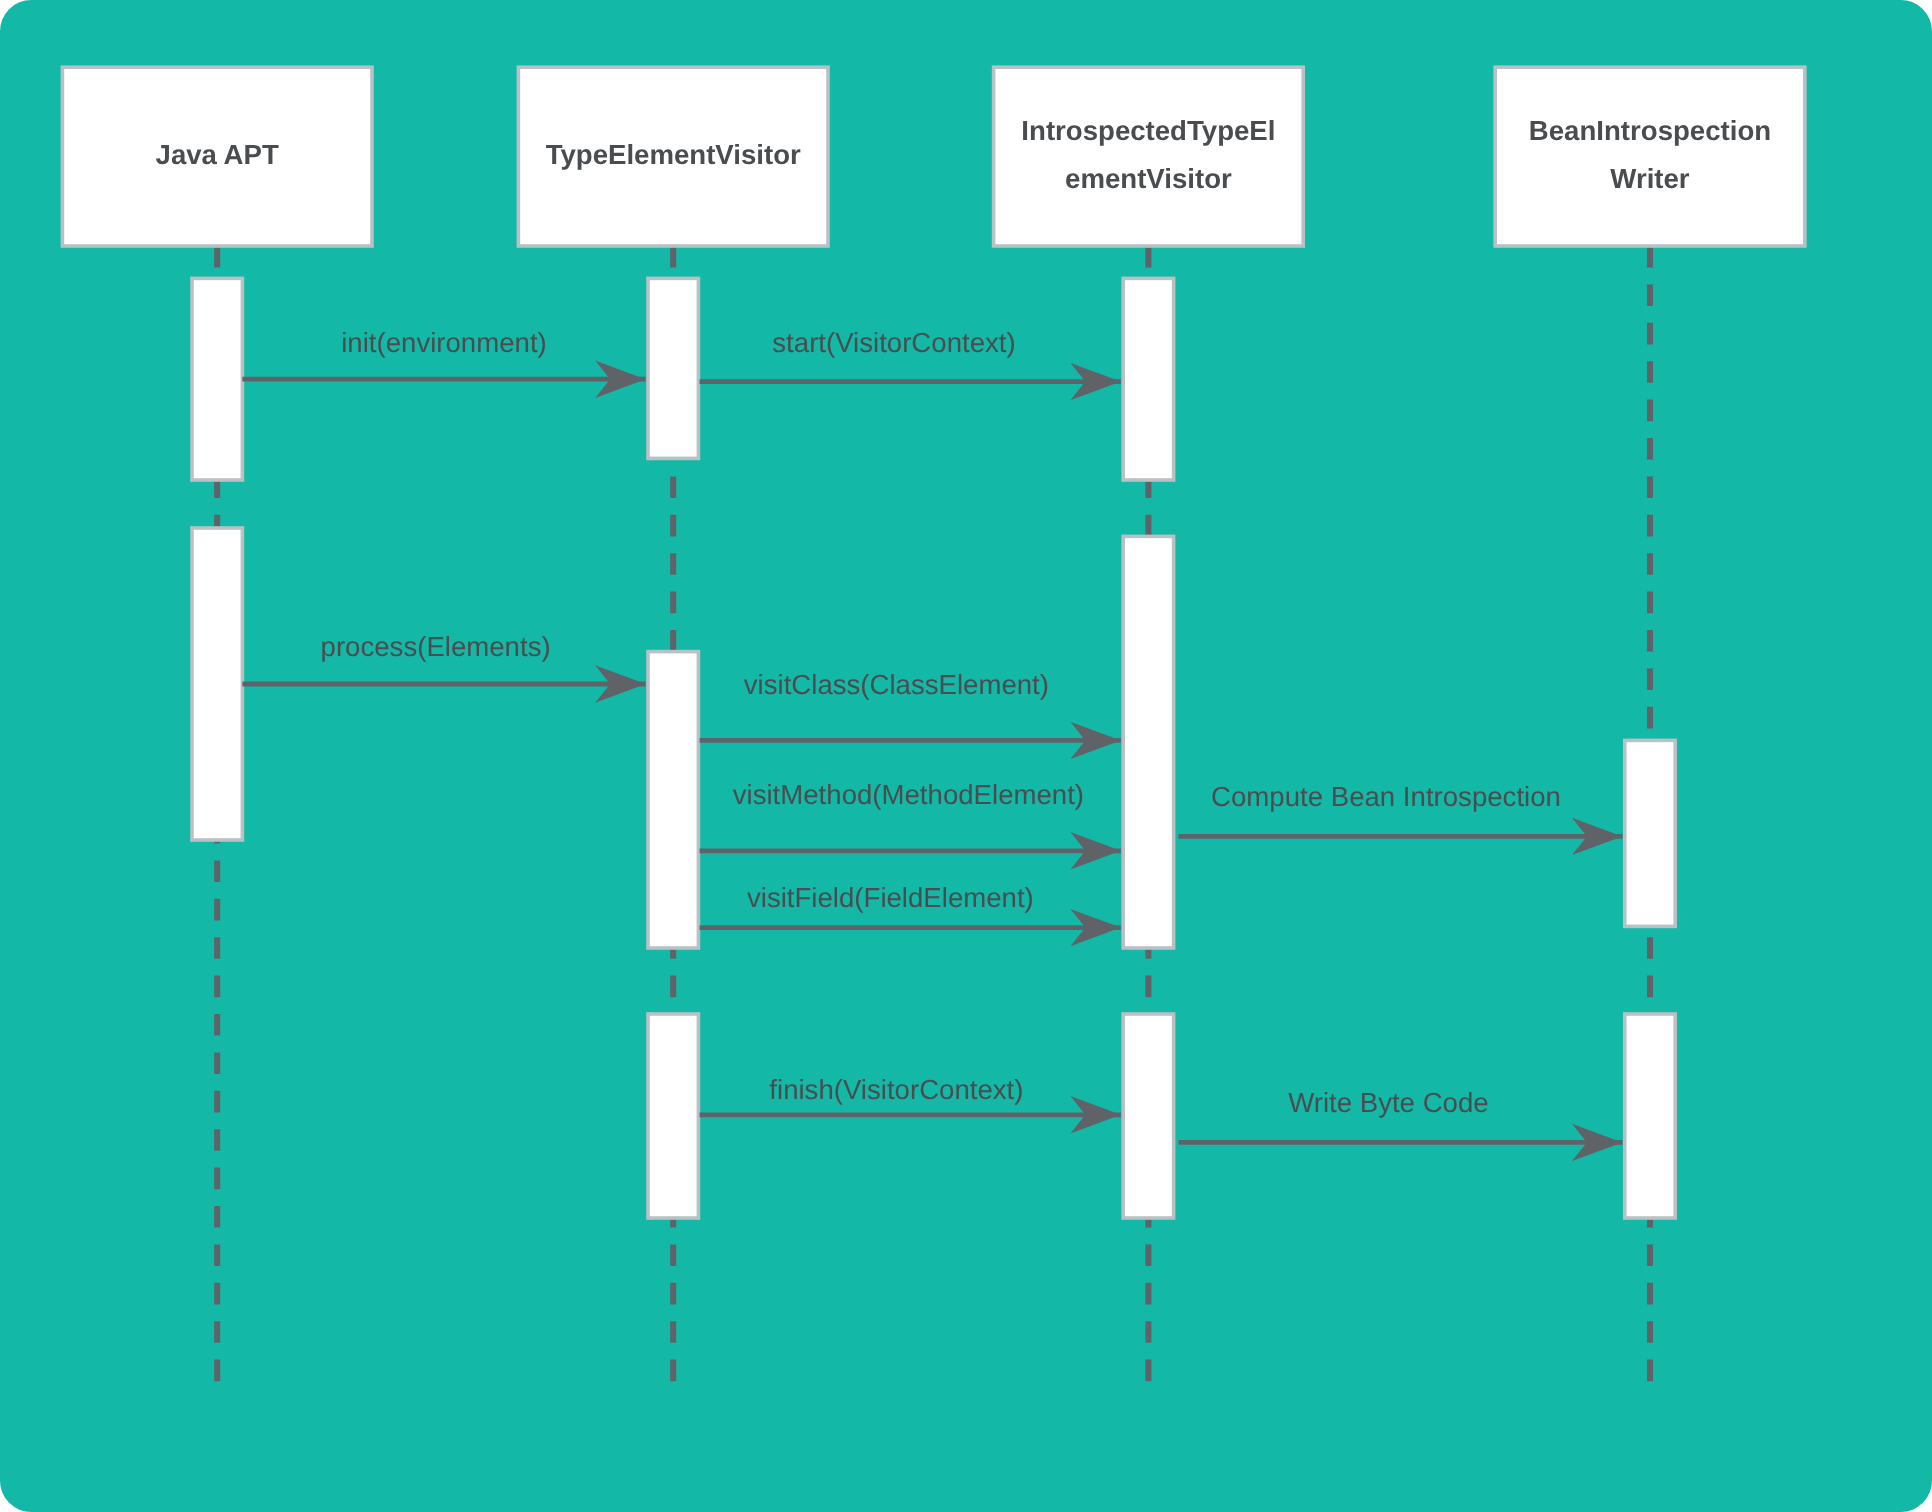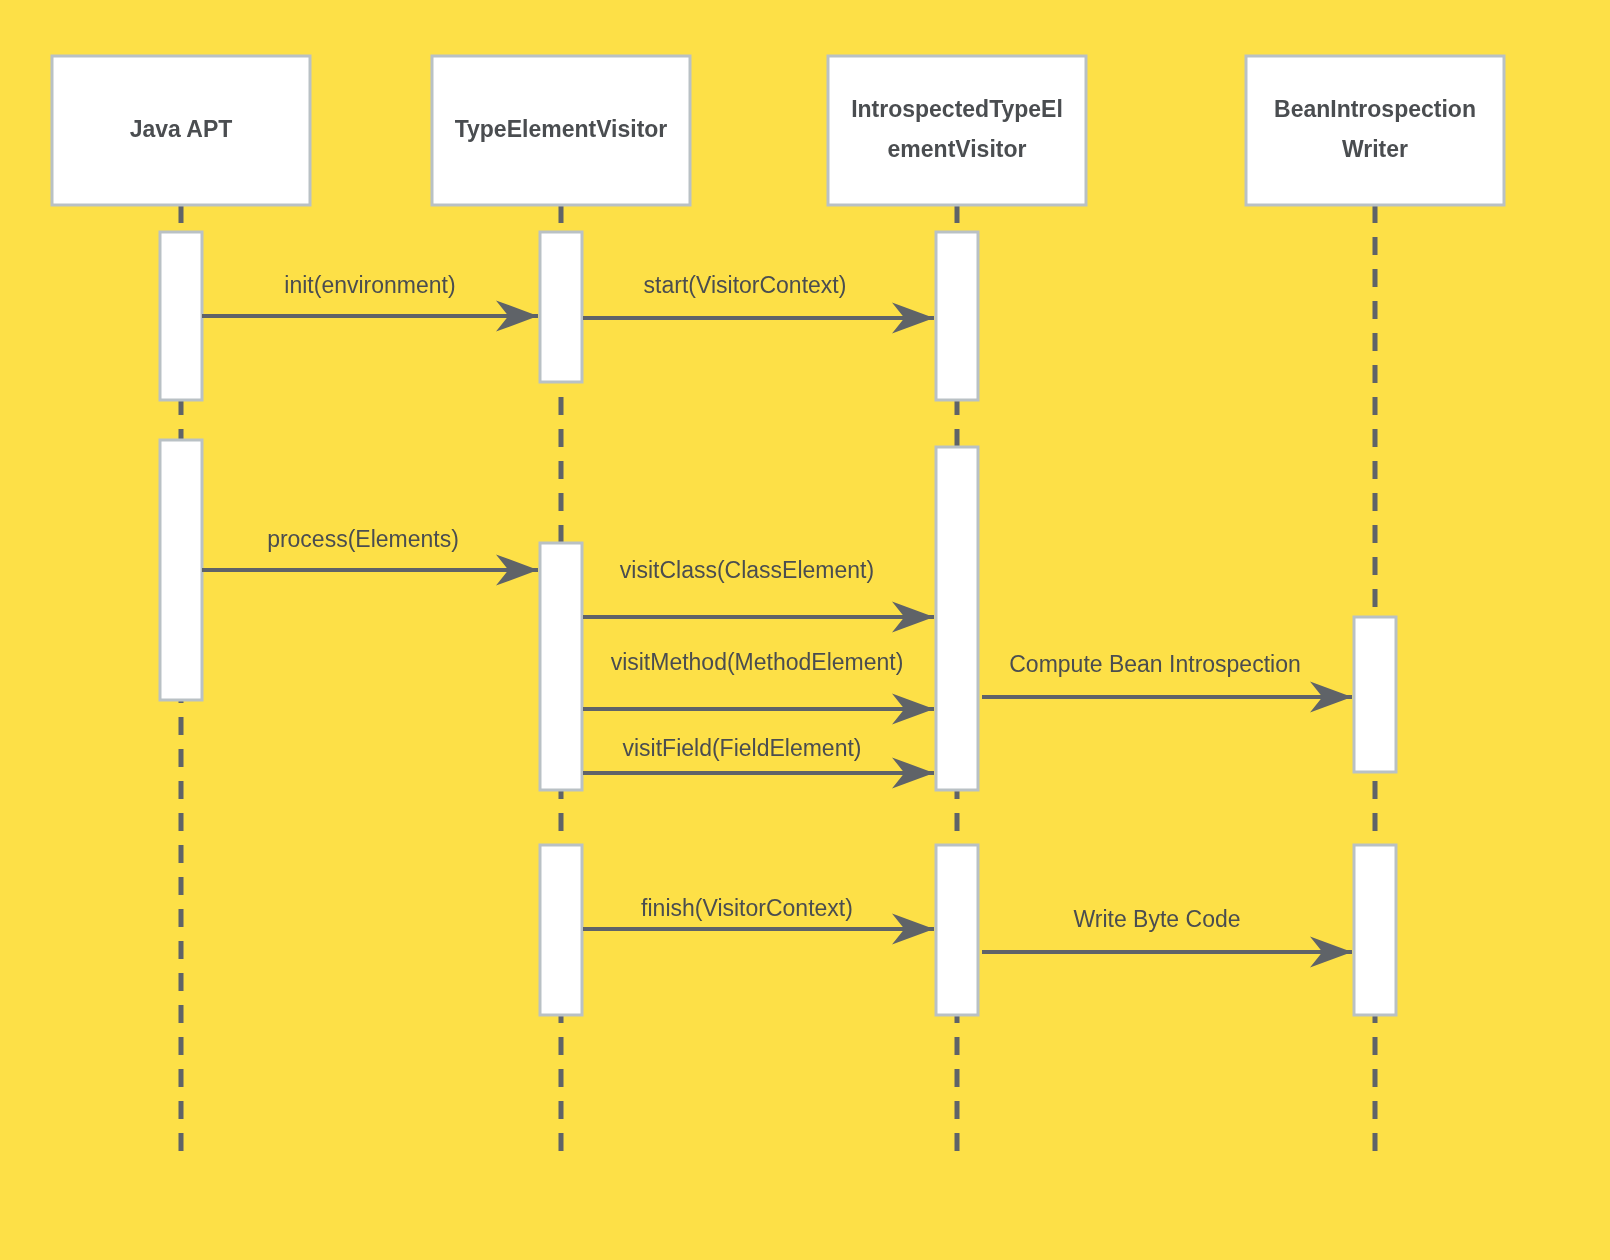--- a/index.html
+++ b/index.html
@@ -7,22 +7,23 @@
     padding: 0;
     background: #ffffff;
   }
   body {
     font-family: "Liberation Sans", sans-serif;
   }
   #diagram-root {
     position: relative;
     width: 1610px;
     height: 1260px;
-    background: #fde047;
+    background: #14b8a6;
     overflow: hidden;
+    border-radius: 26px;
   }
   svg.diagram-canvas {
     position: absolute;
     left: 0;
     top: 0;
     width: 1610px;
     height: 1260px;
     display: block;
   }
   .participant-box-rect {

